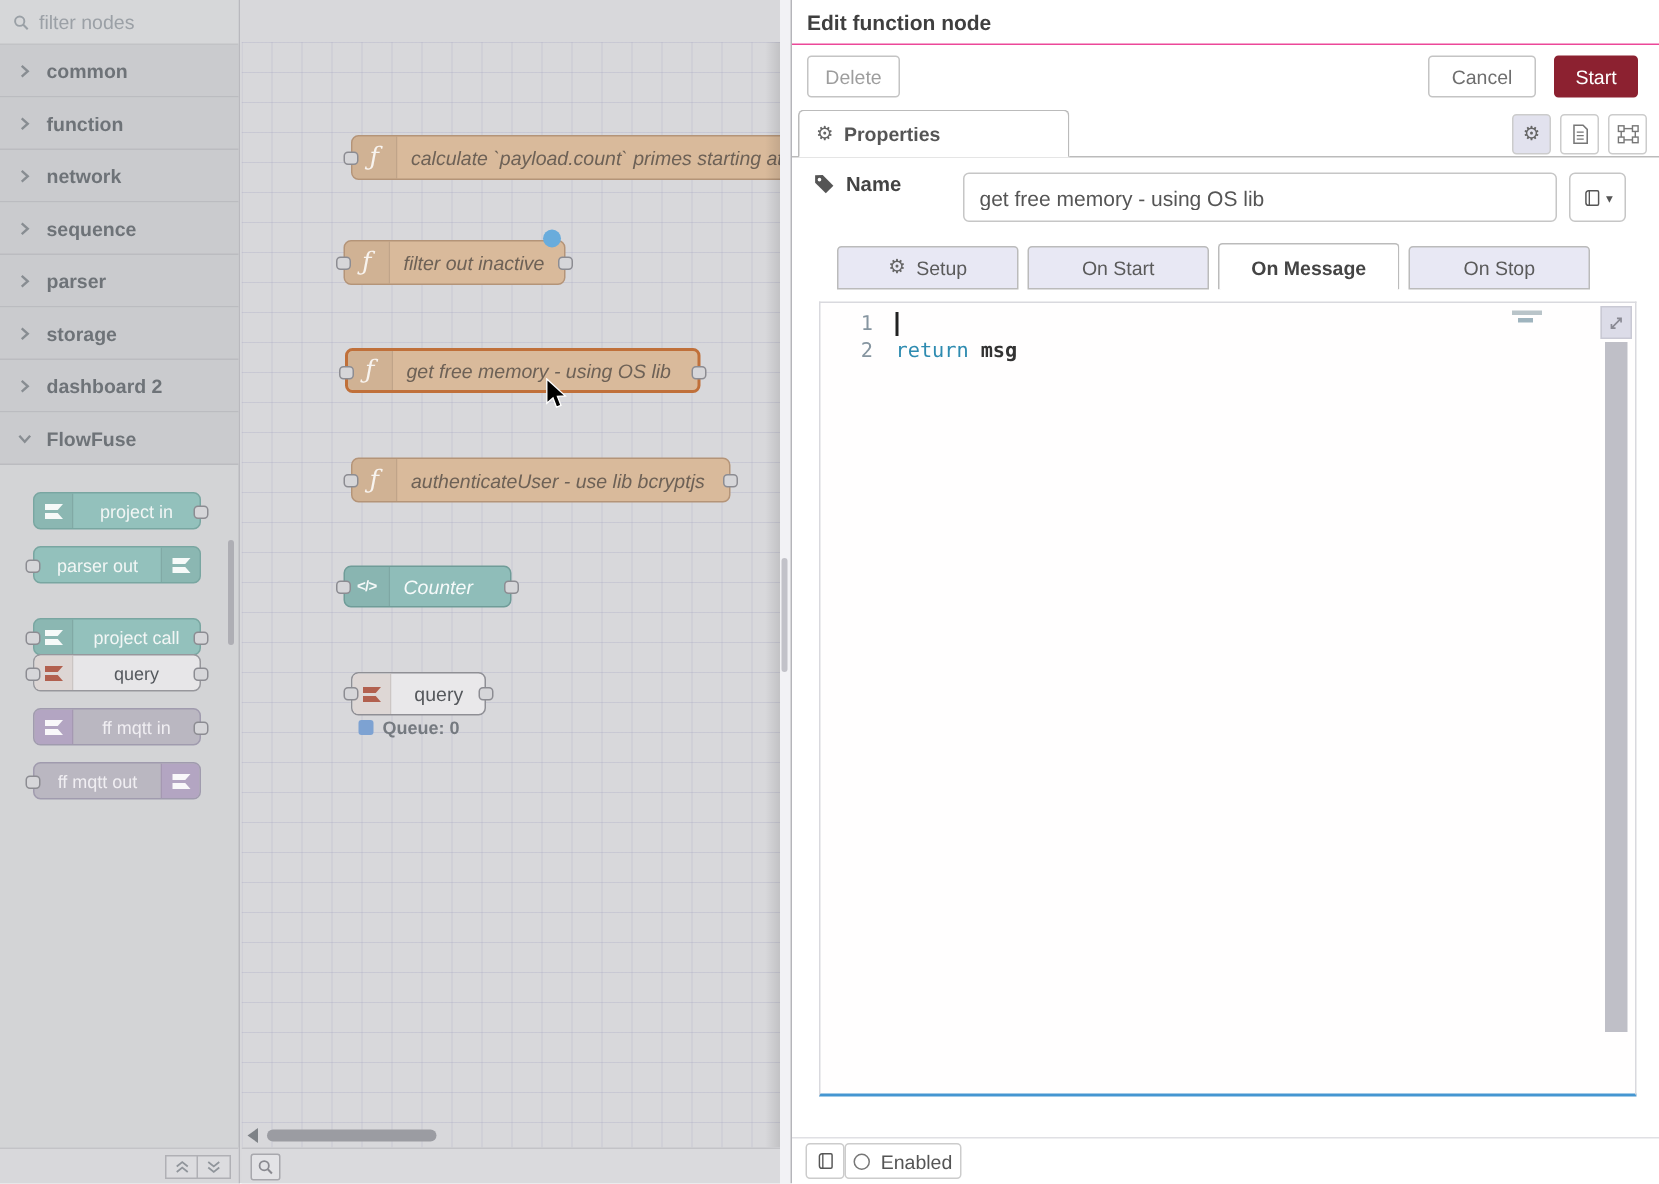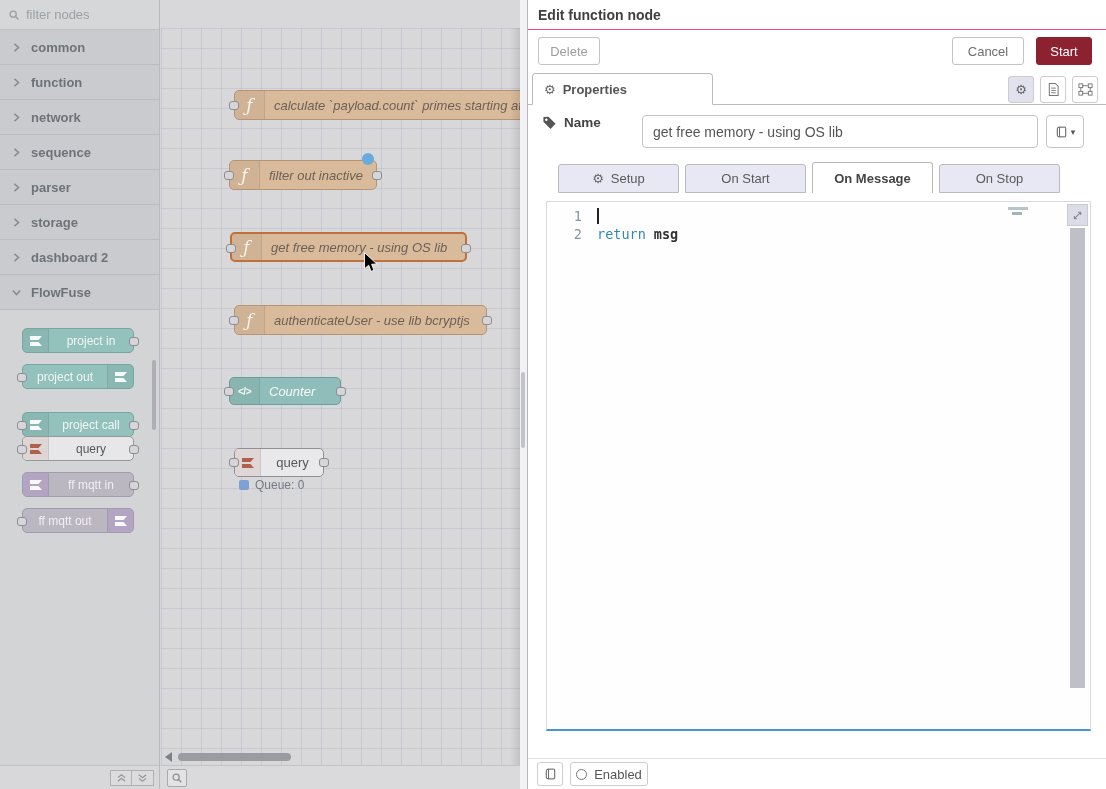--- a/index.html
+++ b/index.html
@@ -112,21 +112,21 @@
   .tcursor { width:1.5px; height:16px; background:#222; margin-top:1px; }
   .comment { color:#8a8a8a; }
   .kw { color:#2e8bb0; }
   .var { color:#333; font-weight:bold; margin-left:8px; }
   .minimap { position:absolute; right:40px; top:5px; width:42px; height:9px;
     background:linear-gradient(to right, #b9c4c9 0 20px, transparent 20px),
                linear-gradient(to right, transparent 0 4px, #9fb4be 4px 14px, transparent 14px);
     background-size:42px 3px; background-repeat:no-repeat; background-position:0 0, 0 5px; }
   .expandbtn { position:absolute; top:2px; right:2px; width:21px; height:22px; background:#dcdce8; border:1px solid #c9c9d4; display:flex; align-items:center; justify-content:center; cursor:pointer; }
   .escroll { position:absolute; right:5px; top:26px; width:15px; height:460px; background:#bfbfc7; }
-  .tfoot { position:absolute; bottom:0; left:0; width:100%; height:31px; border-top:1px solid #e0e0e4; display:flex; align-items:center; gap:7px; padding-left:9px; background:#fff; }
+  .tfoot { position:absolute; bottom:0; left:0; width:100%; height:31px; border-top:1px solid #e0e0e4; display:flex; align-items:center; padding-left:9px; background:#fff; }
   .fbtn { height:24px; background:#fff; border:1px solid #ccc; border-radius:3px; display:flex; align-items:center; justify-content:center; cursor:pointer; font-family:"Liberation Sans",sans-serif; }
   .fbtn.book { width:26px; }
   .fbtn.enabled { width:78px; gap:7px; font-size:13px; color:#555; }
   .ecirc { width:11px; height:11px; border:1.5px solid #777; border-radius:50%; }
 </style>
 </head>
 <body>
 
 <div class="app">
 
@@ -211,21 +211,21 @@
           <span class="pnicon l">
               <svg width="14" height="12" viewBox="0 0 14 12">
                 <path d="M1 1 H13 L9.5 5 H1 Z" fill="currentColor"></path>
                 <path d="M1 7 H9.5 L13 11 H1 Z" fill="currentColor"></path>
               </svg>
             </span>
           <span class="pnlabel">project in</span>
           <span class="pp r"></span>
         </div>
         <div class="pn teal" style="top:54px;">
-          <span class="pnlabel">project out</span>
+          <span class="pnlabel">parser out</span>
           <span class="pnicon r">
               <svg width="14" height="12" viewBox="0 0 14 12">
                 <path d="M1 1 H13 L9.5 5 H1 Z" fill="currentColor"></path>
                 <path d="M1 7 H9.5 L13 11 H1 Z" fill="currentColor"></path>
               </svg>
             </span>
           <span class="pp l"></span>
         </div>
         <div class="pn teal" style="top:102px;">
           <span class="pnicon l">
@@ -342,21 +342,21 @@
           <span class="pp l"></span>
           <span class="nicon">
               <svg width="14" height="12" viewBox="0 0 14 12">
                 <path d="M1 1 H13 L9.5 5 H1 Z" fill="currentColor"></path>
                 <path d="M1 7 H9.5 L13 11 H1 Z" fill="currentColor"></path>
               </svg>
             </span>
           <span class="nlabel">query</span>
           <span class="pp r"></span>
         </div>
-        <div class="nstatus" style="left:78px; top:450px;">
+        <div class="nstatus" style="left:78px; top:450px;font-weight:bold;">
           <span class="sdot"></span>
           <span>Queue: 0</span>
         </div>
 
         <svg class="cursor-arrow" style="left:202px; top:224px;" width="16" height="22" viewBox="0 0 12 17">
           <path d="M1 0.5 V13 L4.2 10.2 L6 15 L8.3 14.1 L6.5 9.5 L10.5 9.2 Z" fill="#000" stroke="#fff" stroke-width="0.7"></path>
         </svg>
       </div>
 
       <div class="edgeshadow"></div>

